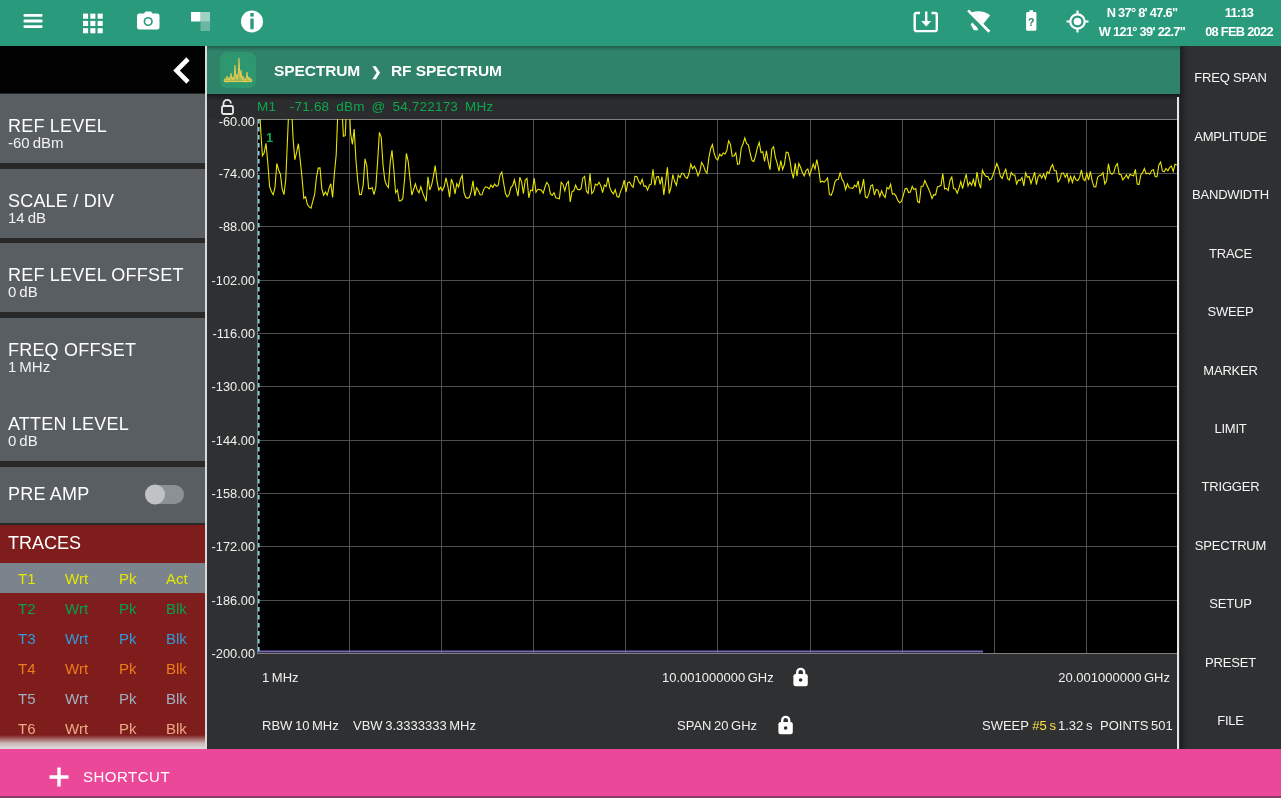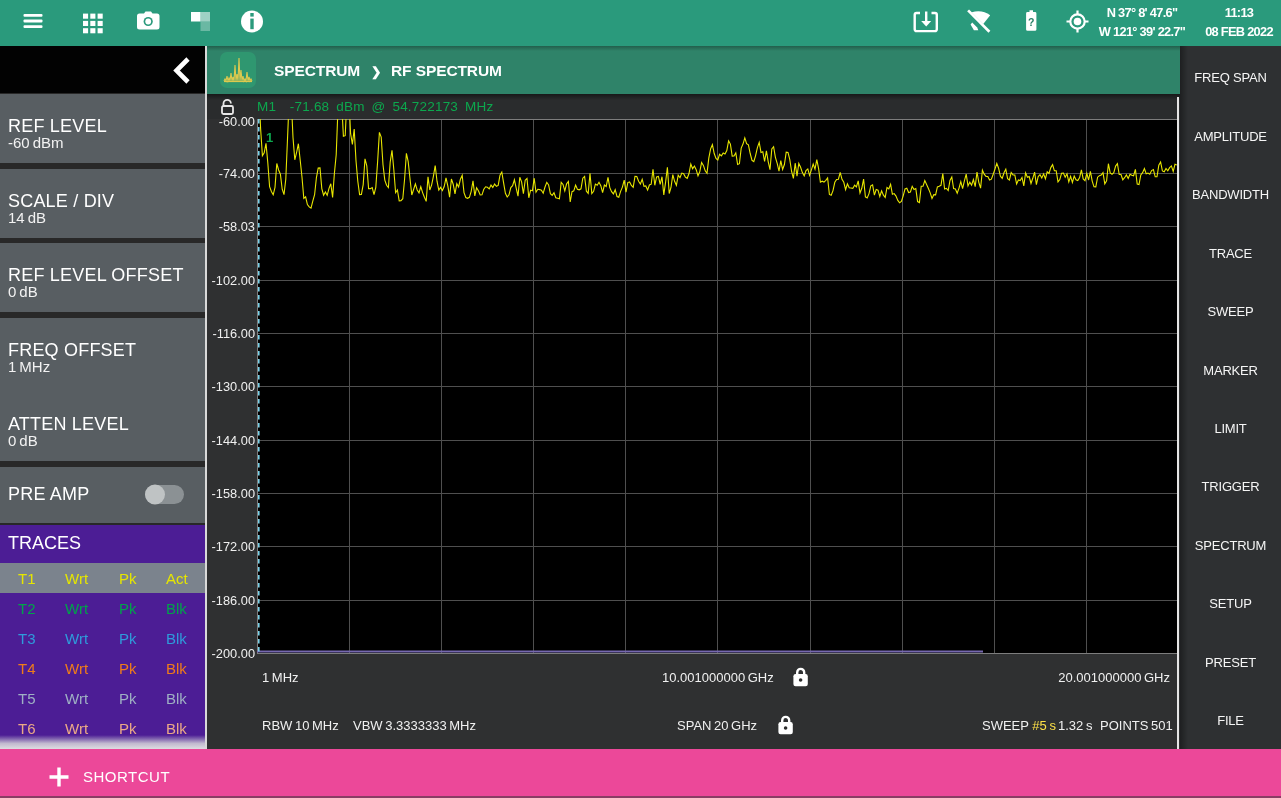--- a/index.html
+++ b/index.html
@@ -13,21 +13,21 @@
 
 #botbar { position:absolute; left:0; top:749px; width:1281px; height:56px; background:#ec4899; z-index:30;}
 #botbar .strip { position:absolute; left:0; top:46.5px; width:1281px; height:2.5px; background:rgba(40,50,48,0.5);}
 #botbar .lbl { position:absolute; left:83px; top:19px; color:#fff; font-size:15px; letter-spacing:0.5px;}
 
 #leftbar { position:absolute; left:0; top:46px; width:207px; height:703px; background:#282828; z-index:20;}
 #lb-head { position:absolute; left:0; top:0; width:207px; height:47px; background:#020202;}
 .lbitem { position:absolute; left:0; width:207px; background:#585e62; color:#fff;}
 .lbitem .t { position:absolute; left:8px; top:22px; font-size:18px; letter-spacing:0.2px;}
 .lbitem .v { position:absolute; left:8px; top:40px; font-size:15px; color:#f2f2f2;}
-#traces { position:absolute; left:0; top:479px; width:207px; height:224px; background:#4c1d95; color:#fff;}
+#traces { position:absolute; left:0; top:479px; width:207px; height:224px; background:#7f1d1d; color:#fff;}
 #traces .hd { position:absolute; left:8px; top:8px; font-size:18px;}
 .trow { position:absolute; left:0; width:207px; height:30px; font-size:15px;}
 .trow span { position:absolute; top:7px;}
 .c1 { left:18px;} .c2 { left:65px;} .c3 { left:119px;} .c4 { left:166px;}
 #lb-fade { position:absolute; left:0; top:689px; width:207px; height:14px;
   background:linear-gradient(to bottom, rgba(214,214,214,0) 0%, rgba(219,219,219,0.82) 60%, rgba(228,228,228,0.96) 100%); }
 #lb-scroll { position:absolute; left:205px; top:0px; width:2px; height:703px; background:#d9d9d9;}
 
 #main { position:absolute; left:207px; top:46px; width:973px; height:703px; background:#2f3031;}
 #mhead { position:absolute; left:0; top:0; width:973px; height:48px; background:#2f8369;}
@@ -216,21 +216,21 @@
 
   <svg class="lock" style="left:13px; top:52px;" width="16" height="17">
     <path d="M3.5 8 v-2.5 a3.7 3.7 0 0 1 7.4 0" fill="none" stroke="#e8e8e8" stroke-width="1.8"></path>
     <rect x="2" y="8" width="11" height="8" rx="1.5" fill="none" stroke="#e8e8e8" stroke-width="1.8"></rect>
   </svg>
   <div id="m1txt" class="green">M1 -71.68 dBm @ 54.722173 MHz</div>
   <div id="mk1" class="green">1</div>
 
   <div class="ylab" style="top:68px;">-60.00</div>
   <div class="ylab" style="top:120px;">-74.00</div>
-  <div class="ylab" style="top:173px;">-58.03</div>
+  <div class="ylab" style="top:173px;">-88.00</div>
   <div class="ylab" style="top:227px;">-102.00</div>
   <div class="ylab" style="top:280px;">-116.00</div>
   <div class="ylab" style="top:333px;text-align:right;">-130.00</div>
   <div class="ylab" style="top:387px;">-144.00</div>
   <div class="ylab" style="top:440px;">-158.00</div>
   <div class="ylab" style="top:493px;">-172.00</div>
   <div class="ylab" style="top:547px;">-186.00</div>
   <div class="ylab" style="top:600px;">-200.00</div>
 
   <div id="plot">

